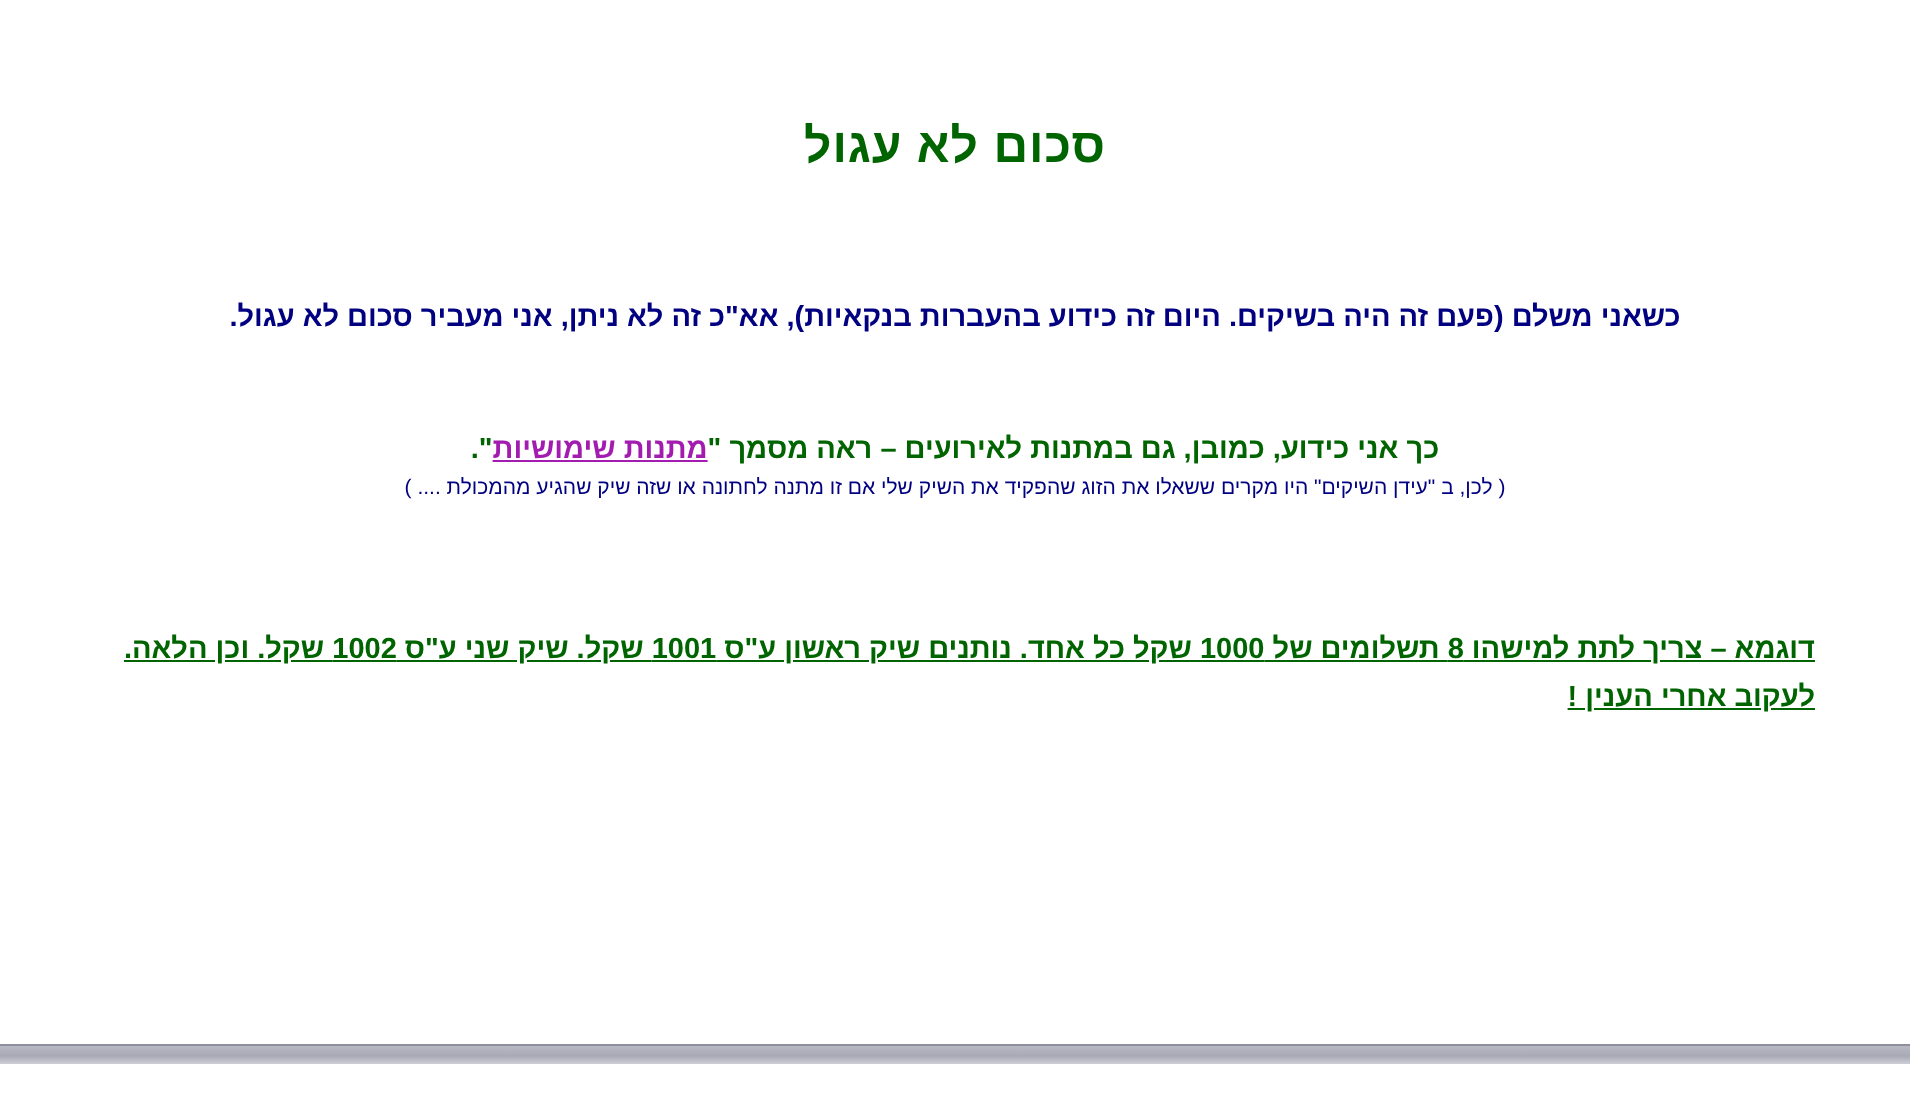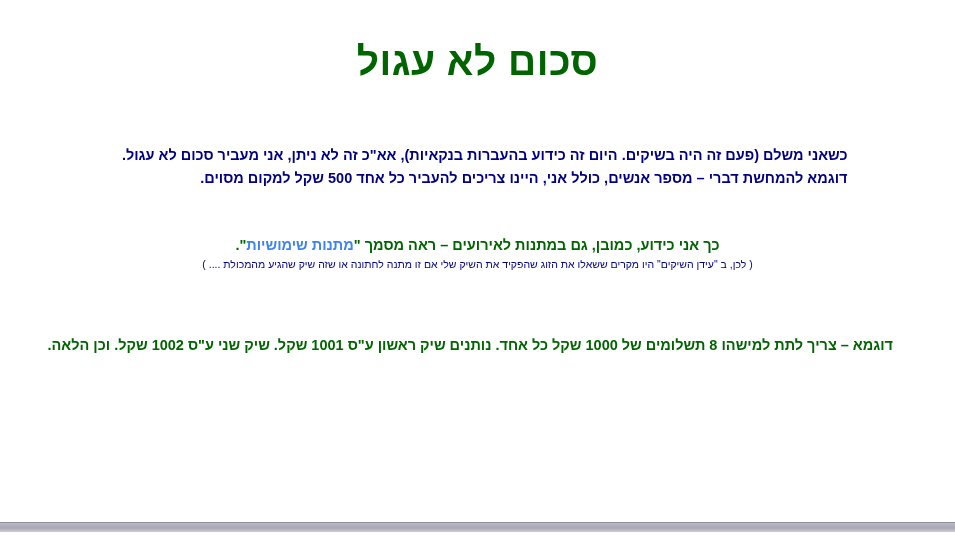--- a/index.html
+++ b/index.html
@@ -19,28 +19,29 @@
     left: 0;
     top: 0;
     width: 955px;
     height: 522px;
     background: #ffffff;
     box-sizing: border-box;
   }
   .title {
     text-align: center;
     color: #006400;
-    font-size: 39px;
+    font-size: 24px;
     font-weight: bold;
-    margin-top: 40px;
+    margin-top: 60px;
     direction: rtl;
     letter-spacing: 0.5px;
   }
   .block {
     direction: rtl;
+    text-align: center;
   }
   .para-blue {
     color: #000080;
     font-weight: bold;
     font-size: 14.5px;
     line-height: 1.62;
     margin: 0 auto;
     width: 740px;
     margin-top: 60px;
   }
@@ -55,21 +56,22 @@
     color: #006400;
     font-weight: bold;
     font-size: 14.5px;
     text-align: center;
     direction: rtl;
   }
   .green-lead .quoted {
     color: #1a6fbf;
   }
   .green-lead .quoted .link-ul {
-    color: #3b82f6;
+    color: #a21caf;
+    text-decoration: underline;
   }
   .small-note {
     margin-top: 4px;
     width: 820px;
     margin-left: auto;
     margin-right: auto;
     color: #000080;
     font-size: 10.5px;
     text-align: center;
     direction: rtl;
@@ -77,22 +79,23 @@
   }
   .para-green {
     margin-top: 62px;
     width: 860px;
     margin-left: auto;
     margin-right: auto;
     color: #006400;
     font-weight: bold;
     font-size: 14.5px;
     line-height: 1.62;
-    text-align: left;
+    text-align: right;
     direction: rtl;
+    text-decoration: underline;
   }
   .para-green .line { display: block; }
   .u-link {
     text-decoration: underline;
   }
   .bottom-bar {
     position: absolute;
     left: 0;
     top: 522px;
     width: 955px;
@@ -119,31 +122,31 @@
 </style>
 </head>
 <body>
 
 <div class="page">
 
   <div class="title">סכום לא עגול</div>
 
   <div class="para-blue block">
     <span class="line">כשאני משלם (פעם זה היה בשיקים. היום זה כידוע בהעברות בנקאיות), אא"כ זה לא ניתן, אני מעביר סכום לא עגול.</span>
-    <span class="line">דוגמא להמחשת דברי – מספר אנשים, כולל אני, היינו צריכים להעביר כל אחד 500 שקל למקום מסוים.</span>
   </div>
 
   <div class="green-lead">
     <span>כך אני כידוע, כמובן, גם במתנות לאירועים – ראה מסמך "</span><span class="quoted"><span class="link-ul">מתנות שימושיות</span></span><span>".</span>
   </div>
 
   <div class="small-note">( לכן, ב "עידן השיקים" היו מקרים ששאלו את הזוג שהפקיד את השיק שלי אם זו מתנה לחתונה או שזה שיק שהגיע מהמכולת .... )</div>
 
   <div class="para-green">
     <span class="line">דוגמא – צריך לתת למישהו 8 תשלומים של 1000 שקל כל אחד. נותנים שיק ראשון ע"ס 1001 שקל. שיק שני ע"ס 1002 שקל. וכן הלאה.</span>
+    <span class="line">לעקוב אחרי הענין !</span>
   </div>
 
 </div>
 
 <div class="bottom-bar">
   <div class="inner"></div>
   <div class="lower"></div>
 </div>
 
 </body></html>

